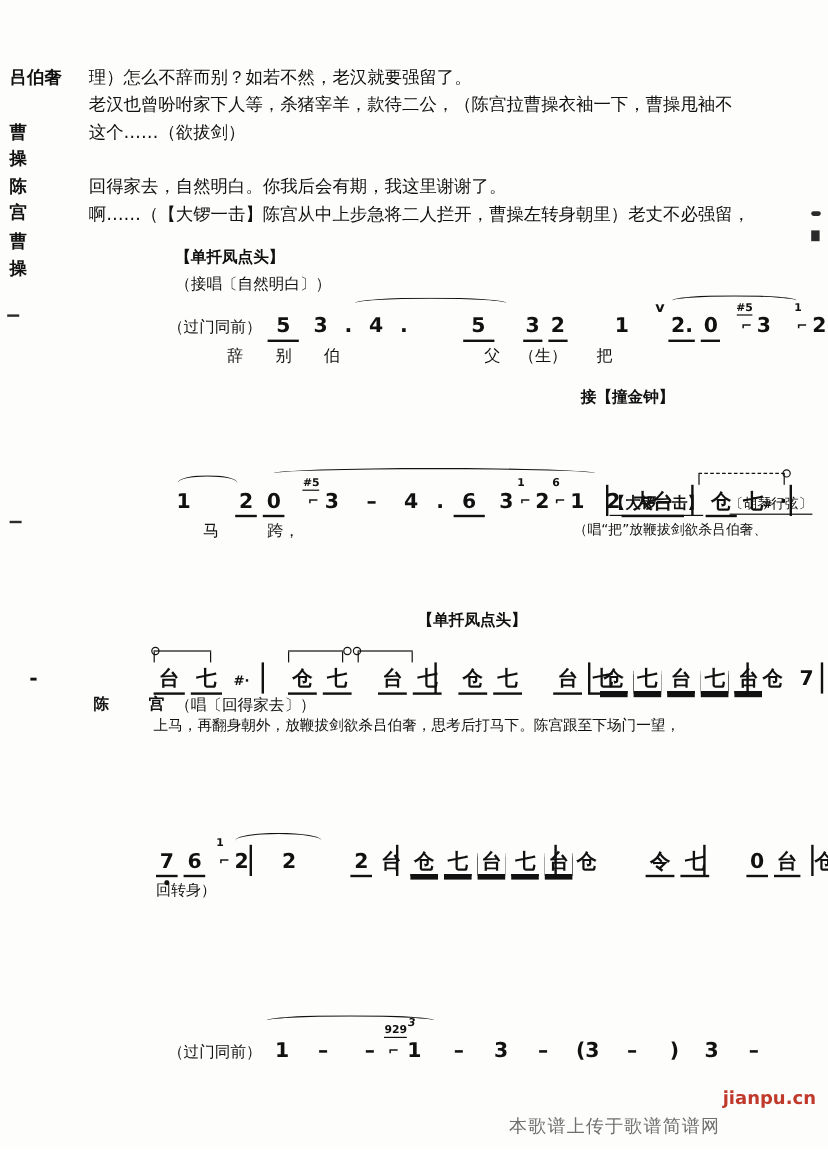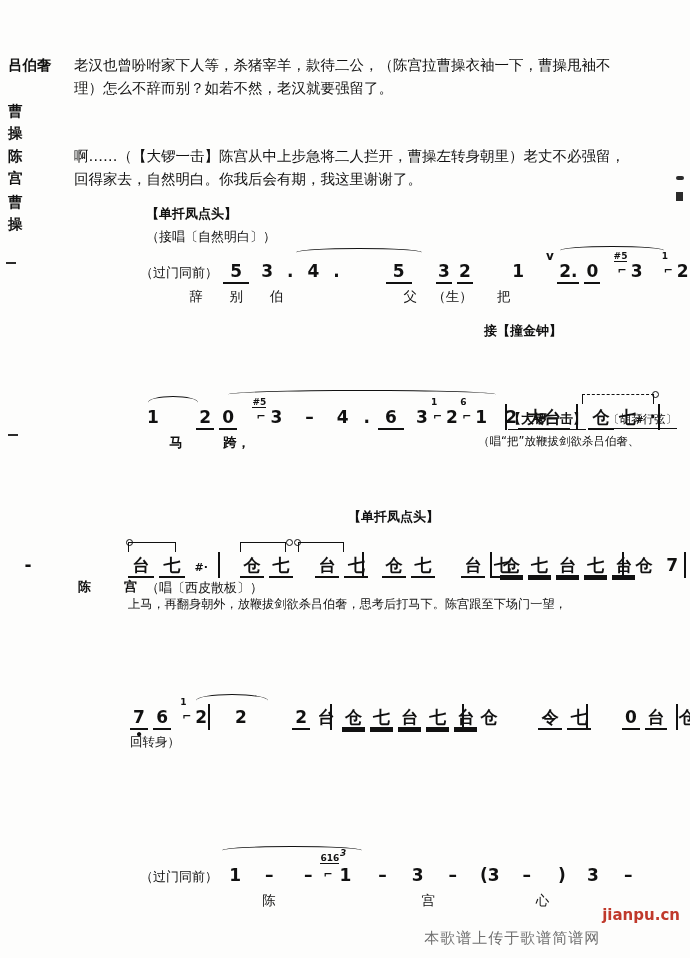--- a/index.html
+++ b/index.html
@@ -92,34 +92,37 @@
 </head>
 <body>
 
 <div class="page">
 
   <div class="dialogue" style="top:54px;left:0;">
 
     <div class="d-row">
       <div class="d-name">吕伯奢</div>
       <div class="d-text">
+        <div>理）怎么不辞而别？如若不然，老汉就要强留了。</div>
         <div>老汉也曾吩咐家下人等，杀猪宰羊，款待二公，（陈宫拉曹操衣袖一下，曹操甩袖不</div>
-        <div>理）怎么不辞而别？如若不然，老汉就要强留了。</div>
       </div>
     </div>
 
     <div class="d-row">
       <div class="d-name d-name2">曹　操</div>
+      <div class="d-text">
+        <div>这个……（欲拔剑）</div>
+      </div>
     </div>
 
     <div class="d-row">
       <div class="d-name d-name2">陈　宫</div>
       <div class="d-text">
+        <div>回得家去，自然明白。你我后会有期，我这里谢谢了。</div>
         <div>啊……（【大锣一击】陈宫从中上步急将二人拦开，曹操左转身朝里）老丈不必强留，</div>
-        <div>回得家去，自然明白。你我后会有期，我这里谢谢了。</div>
       </div>
     </div>
 
     <div class="d-row">
       <div class="d-name d-name2">曹　操</div>
     </div>
   </div>
 
   <div class="label" style="left:146px;top:205px;">【单扦凤点头】</div>
   <div class="label norm" style="left:146px;top:228px;font-size:13px;">（接唱〔自然明白〕）</div>
@@ -205,21 +208,21 @@
     </div>
     <div class="bar" style="left:576px;"></div>
     <div class="notes" style="left:588px;top:0;">
       <span class="note u1" style="width:26px;">仓</span>
       <span class="note" style="width:30px;">七<span style="font-size:9px;">#</span> ·</span>
     </div>
     <div class="bar" style="left:658px;"></div>
     <div class="pbracket" style="left:582px;top:-14px;width:72px;border-top-style:dashed;"></div>
     <div class="obox" style="left:652px;top:-17px;"></div>
 
-    <div class="lyr" style="left:140px;top:26px;font-weight:bold;">
+    <div class="lyr" style="left:140px;top:26px;">
       <span style="width:72px;">马</span>
       <span style="width:40px;">跨，</span>
     </div>
     <div class="label norm" style="left:478px;top:26px;font-size:11.5px;">（唱“把”放鞭拔剑欲杀吕伯奢、</div>
   </div>
 
   <div class="label uline" style="left:508px;top:410px;">【大锣一击】</div>
   <div class="label norm uline" style="left:608px;top:412px;">〔胡琴行弦〕</div>
 
   <div class="system staffrow" style="left:0;top:440px;width:690px;">
@@ -318,47 +321,42 @@
       <span class="note u1" style="width:18px;">0</span>
       <span class="note u1" style="width:22px;">台</span>
       <span class="note" style="width:30px;">仓</span>
     </div>
     <div class="bar" style="left:676px;"></div>
 
     <div class="label norm" style="left:130px;top:26px;font-size:12.5px;">回转身）</div>
   </div>
 
   <div class="label" style="left:78px;top:578px;letter-spacing:10px;">陈　宫</div>
-  <div class="label norm" style="left:146px;top:579px;font-size:13px;">（唱〔西皮散板〕）</div>
+  <div class="label norm" style="left:146px;top:579px;font-size:13px;">（唱〔回得家去〕）</div>
 
   <div class="system staffrow" style="left:0;top:634px;width:690px;">
     <div class="notes" style="left:140px;top:0;">
       <span class="note" style="font-size:13px;font-weight:400;width:auto;">（过门同前）</span>
       <span class="note" style="width:24px;">1</span>
       <span class="note" style="width:34px;">–</span>
       <span class="note" style="width:34px;">–</span>
       <span class="note gnote" style="width:30px;">
-         <span class="gsup" style="left:-10px;top:-12px;"><u>616</u></span>
+         <span class="gsup" style="left:-10px;top:-12px;"><u>929</u></span>
          <span class="ghook">⌐</span>1</span>
       <span class="note" style="width:34px;">–</span>
       <span class="note" style="width:26px;">3</span>
       <span class="note" style="width:34px;">–</span>
       <span class="note" style="width:30px;">(3</span>
       <span class="note" style="width:34px;">–</span>
       <span class="note" style="width:26px;">)</span>
       <span class="note" style="width:26px;">3</span>
       <span class="note" style="width:34px;">–</span>
     </div>
     <div class="slur flat" style="left:222px;top:-20px;width:140px;"></div>
     <div class="tuplet" style="left:340px;top:-18px;">3</div>
-    <div class="lyr" style="left:194px;top:26px;">
-      <span style="width:150px;">陈</span>
-      <span style="width:160px;">宫</span>
-      <span style="width:60px;">心</span>
-    </div>
   </div>
 
   <div class="edge-mark" style="left:676px;top:176px;width:8px;height:4px;border-radius:2px;"></div>
   <div class="edge-mark" style="left:676px;top:192px;width:7px;height:9px;"></div>
   <div class="edge-mark" style="left:6px;top:262px;width:10px;height:2px;"></div>
   <div class="edge-mark" style="left:8px;top:434px;width:10px;height:2px;"></div>
 
   <div class="footer">
     <span class="wm">本歌谱上传于歌谱简谱网</span>
     <span class="logo">jianpu.cn</span>

